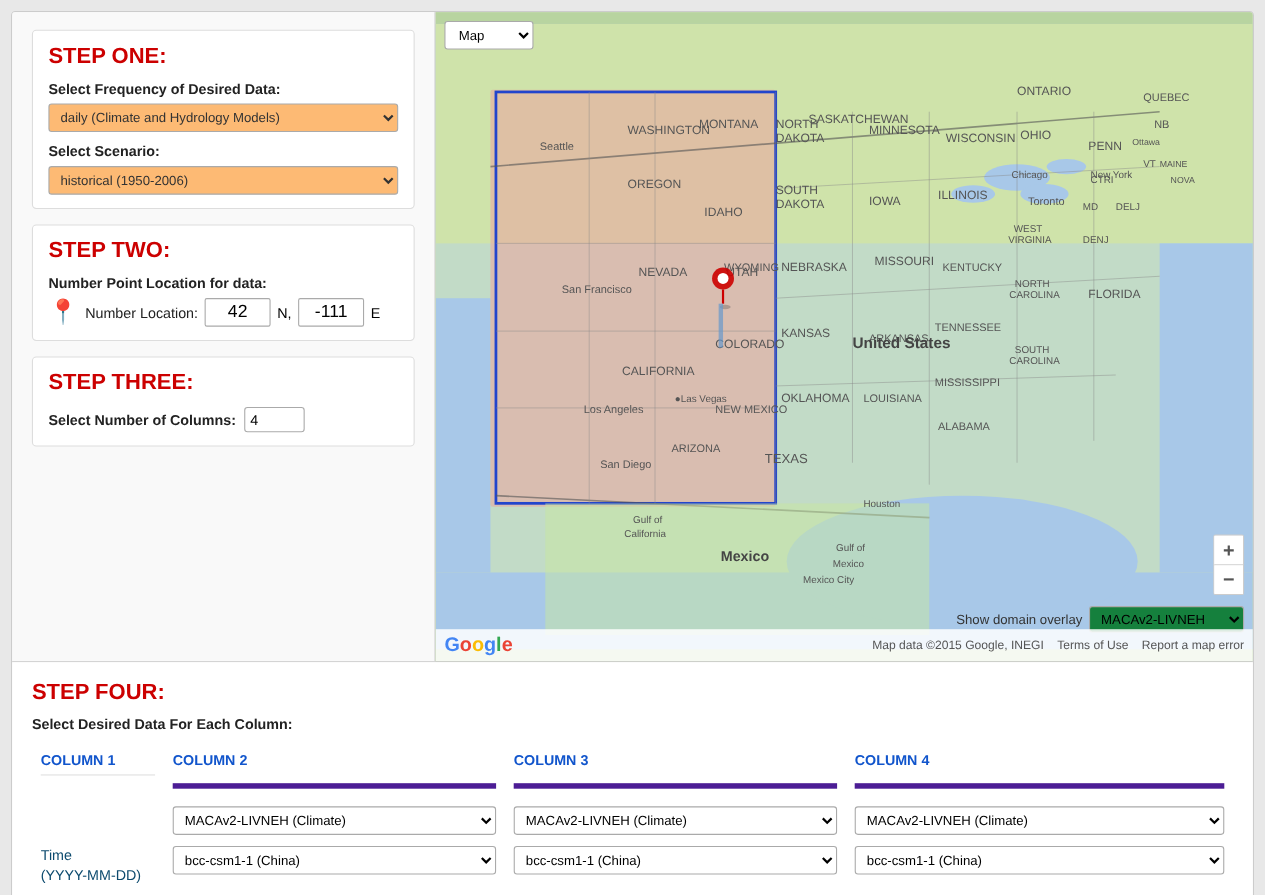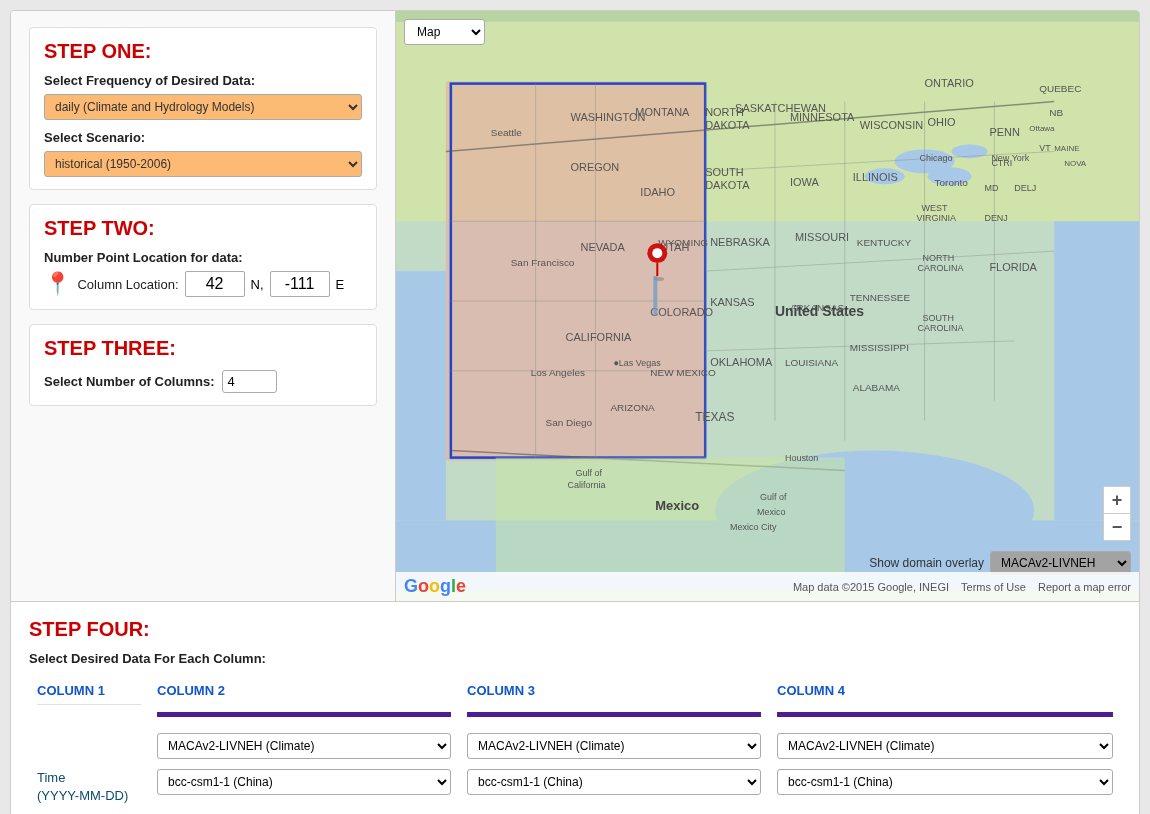--- a/index.html
+++ b/index.html
@@ -201,21 +201,21 @@
       display: flex;
       align-items: center;
       gap: 6px;
       font-size: 12px;
       color: #333;
     }
     .domain-select {
       padding: 3px 6px;
       border: 1px solid #aaa;
       border-radius: 3px;
-      background: #a3a3a3;
+      background: #15803d;
       font-size: 12px;
     }
 
     
     .bottom-section {
       background: white;
       padding: 16px 18px 20px;
     }
     .step-four-title {
       color: #cc0000;
@@ -300,21 +300,21 @@
           <option>rcp45</option>
           <option>rcp85</option>
         </select>
       </div>
 
       <div class="step-block">
         <div class="step-title">STEP TWO:</div>
         <div class="step-label">Number Point Location for data:</div>
         <div class="point-location-row">
           <span class="pin-icon">📍</span>
-          <span class="point-label">Column Location:</span>
+          <span class="point-label">Number Location:</span>
           <input type="text" class="coord-input" value="42" style="">
           <span>N,</span>
           <input type="text" class="coord-input" value="-111" style="">
           <span>E</span>
         </div>
       </div>
 
       <div class="step-block">
         <div class="step-title">STEP THREE:</div>
         <div class="columns-row">

